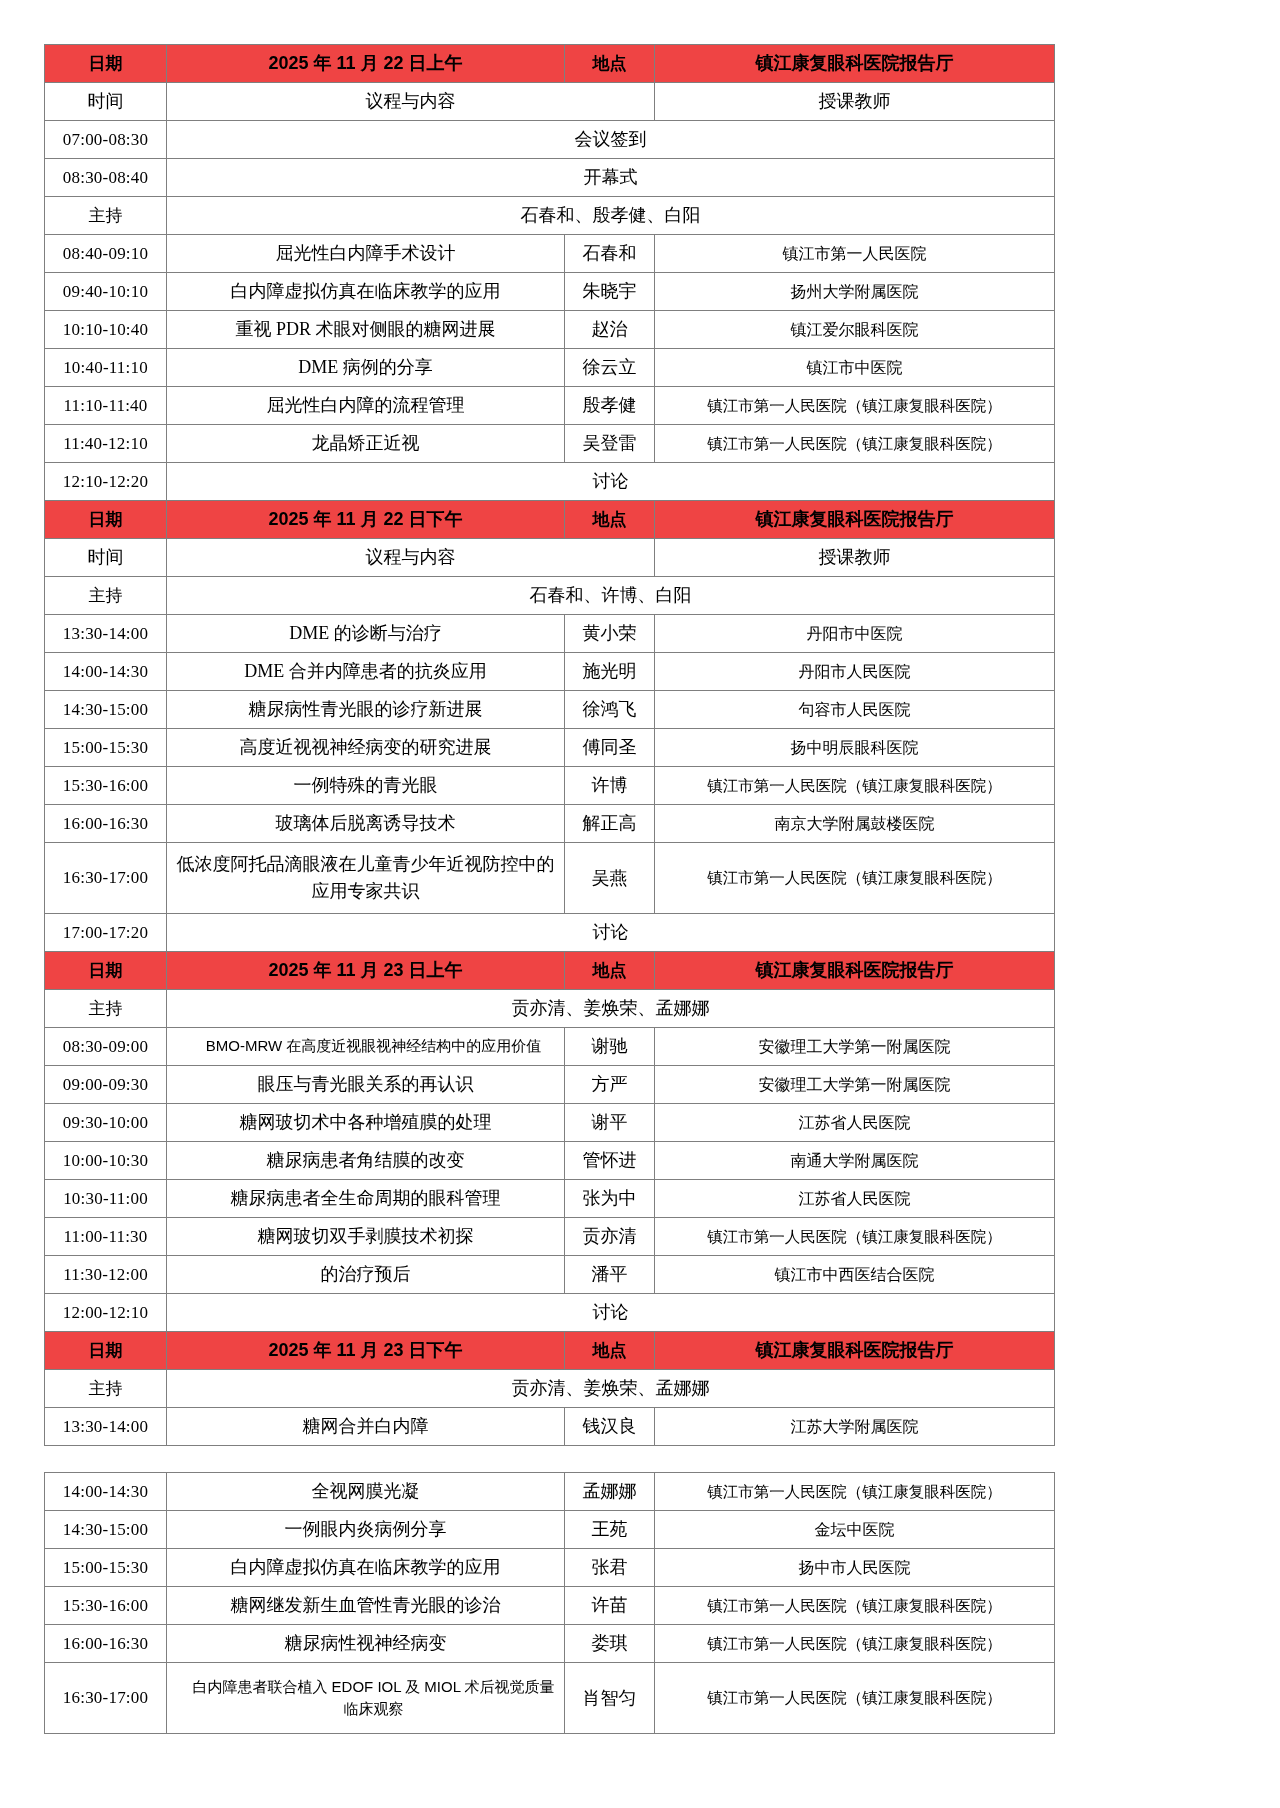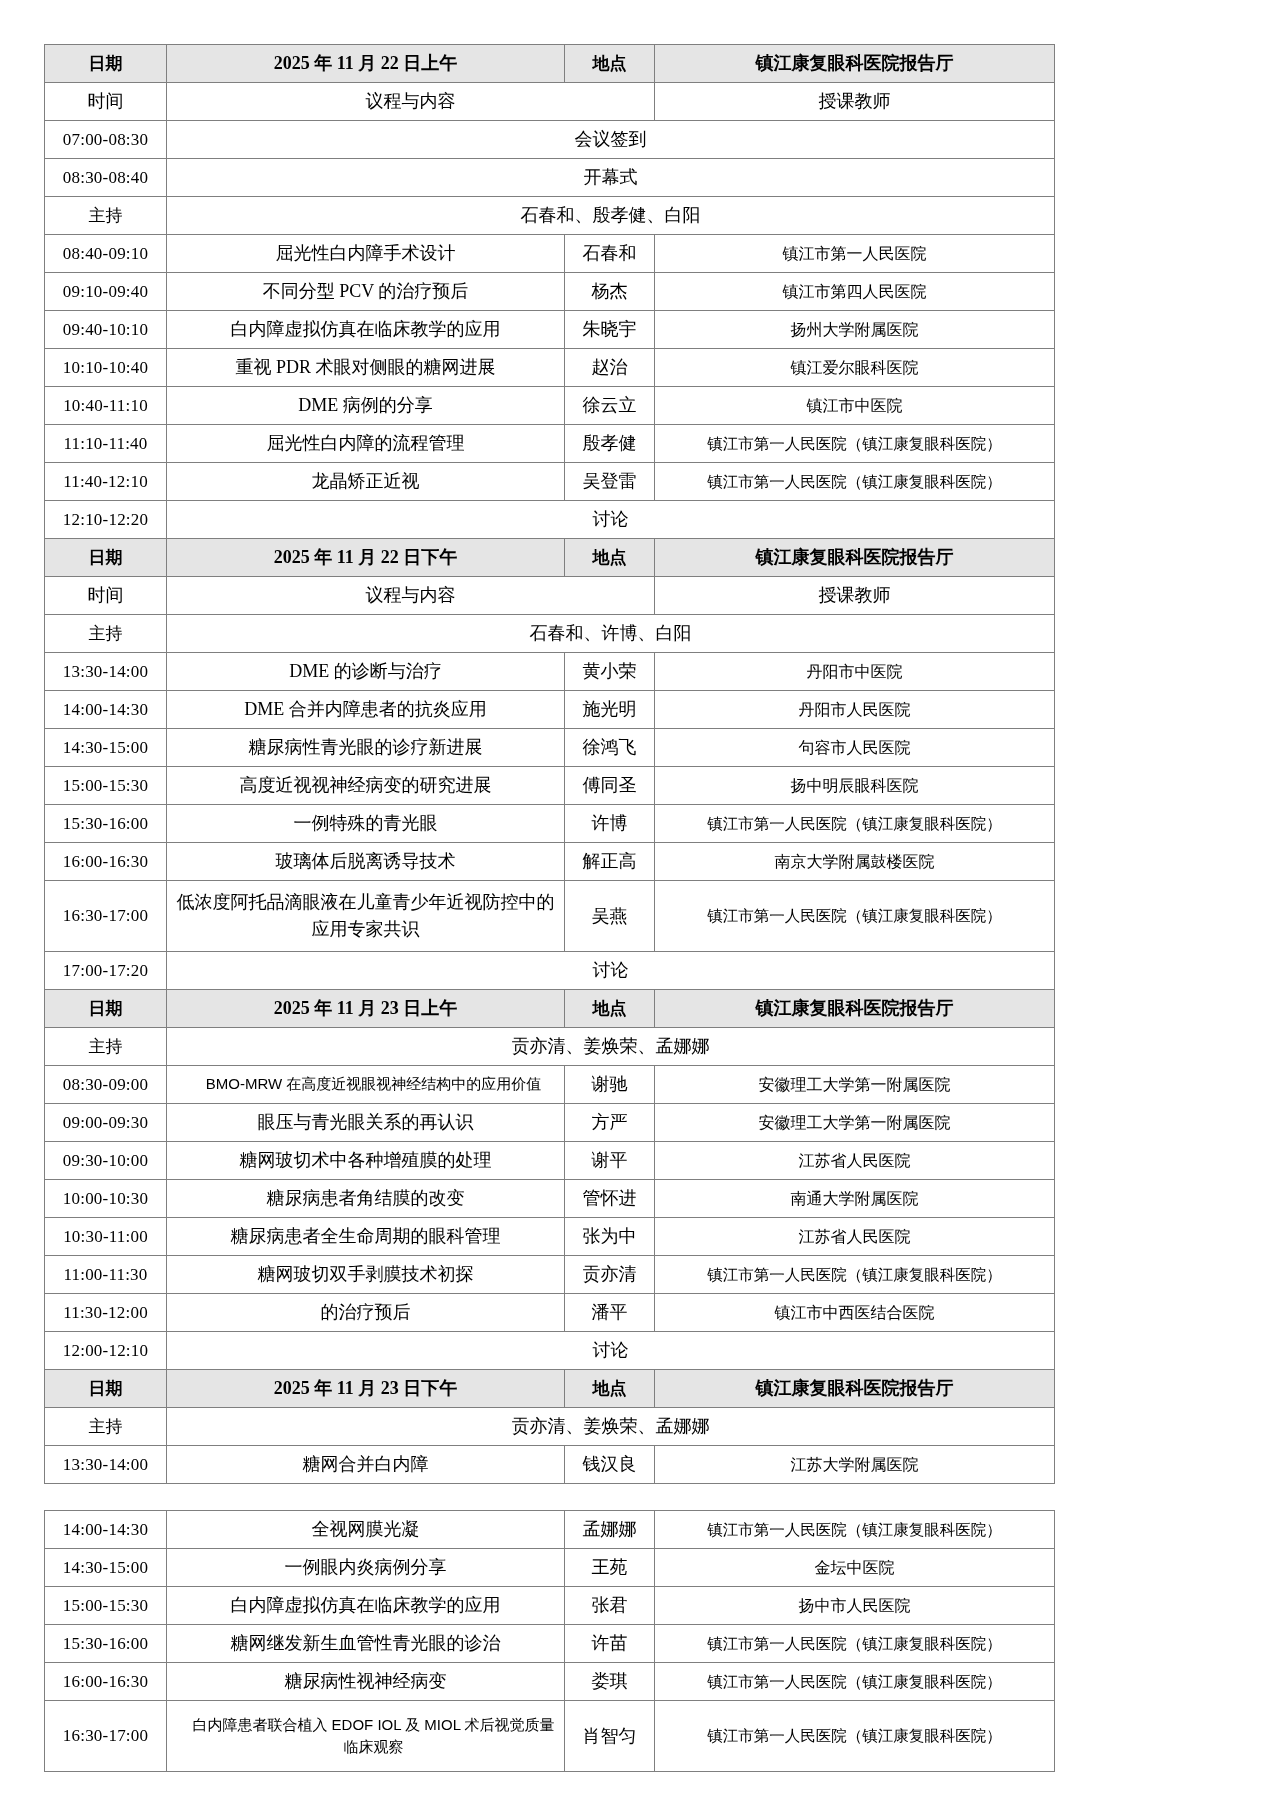--- a/index.html
+++ b/index.html
@@ -36,23 +36,23 @@
     line-height: 1.5;
     word-break: break-word;
   }
   
   col.c-time   { width: 122px; }
   col.c-topic  { width: 398px; }
   col.c-person { width: 90px; }
   col.c-org    { width: 400px; }
 
   .hdr-band td {
-    background: #e5e5e5;
+    background: #ef4444;
     font-weight: bold;
-    font-family: Liberation Serif, serif;
+    font-family: Liberation Sans, sans-serif;
     font-size: 17px;
     padding: 7px 4px;
     border: 1px solid #F5B400;
   }
   .hdr-band td.cell-date,
   .hdr-band td.cell-place {
     font-size: 17px;
   }
   .hdr-band td.cell-datetext,
   .hdr-band td.cell-venue {
@@ -132,26 +132,20 @@
             <td class="rowlabel">主持</td>
             <td class="fullspan" colspan="3">石春和、殷孝健、白阳</td>
           </tr>
           <tr>
             <td class="time">08:40-09:10</td>
             <td class="topic">屈光性白内障手术设计</td>
             <td class="person">石春和</td>
             <td class="org">镇江市第一人民医院</td>
           </tr>
           <tr>
-            <td class="time">09:10-09:40</td>
-            <td class="topic">不同分型 PCV 的治疗预后</td>
-            <td class="person">杨杰</td>
-            <td class="org">镇江市第四人民医院</td>
-          </tr>
-          <tr>
             <td class="time">09:40-10:10</td>
             <td class="topic">白内障虚拟仿真在临床教学的应用</td>
             <td class="person">朱晓宇</td>
             <td class="org">扬州大学附属医院</td>
           </tr>
           <tr>
             <td class="time">10:10-10:40</td>
             <td class="topic">重视 PDR 术眼对侧眼的糖网进展</td>
             <td class="person">赵治</td>
             <td class="org">镇江爱尔眼科医院</td>

